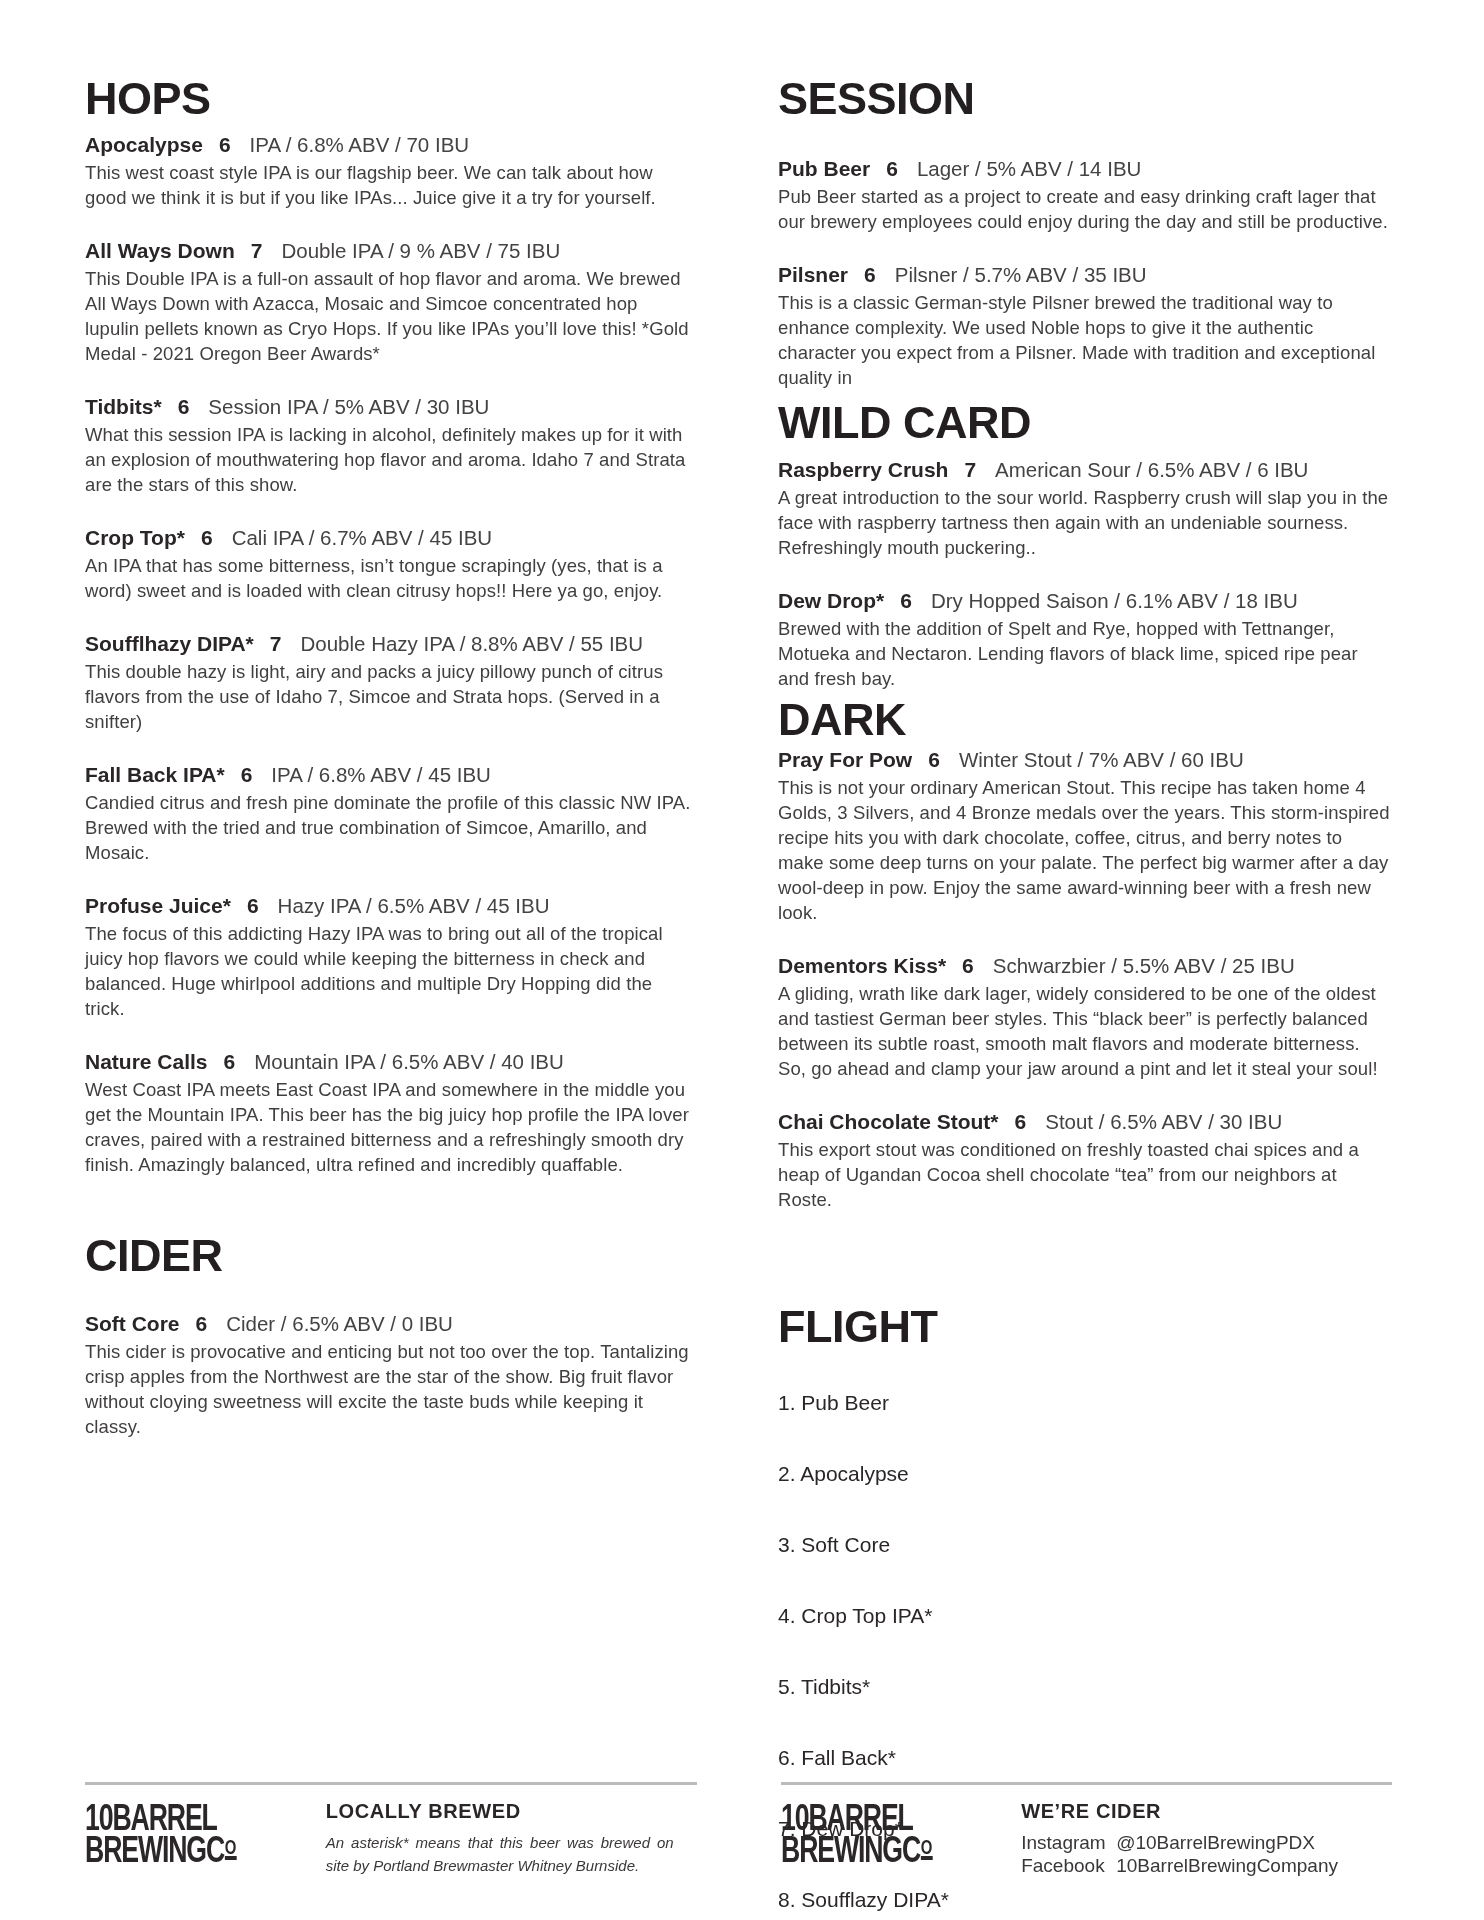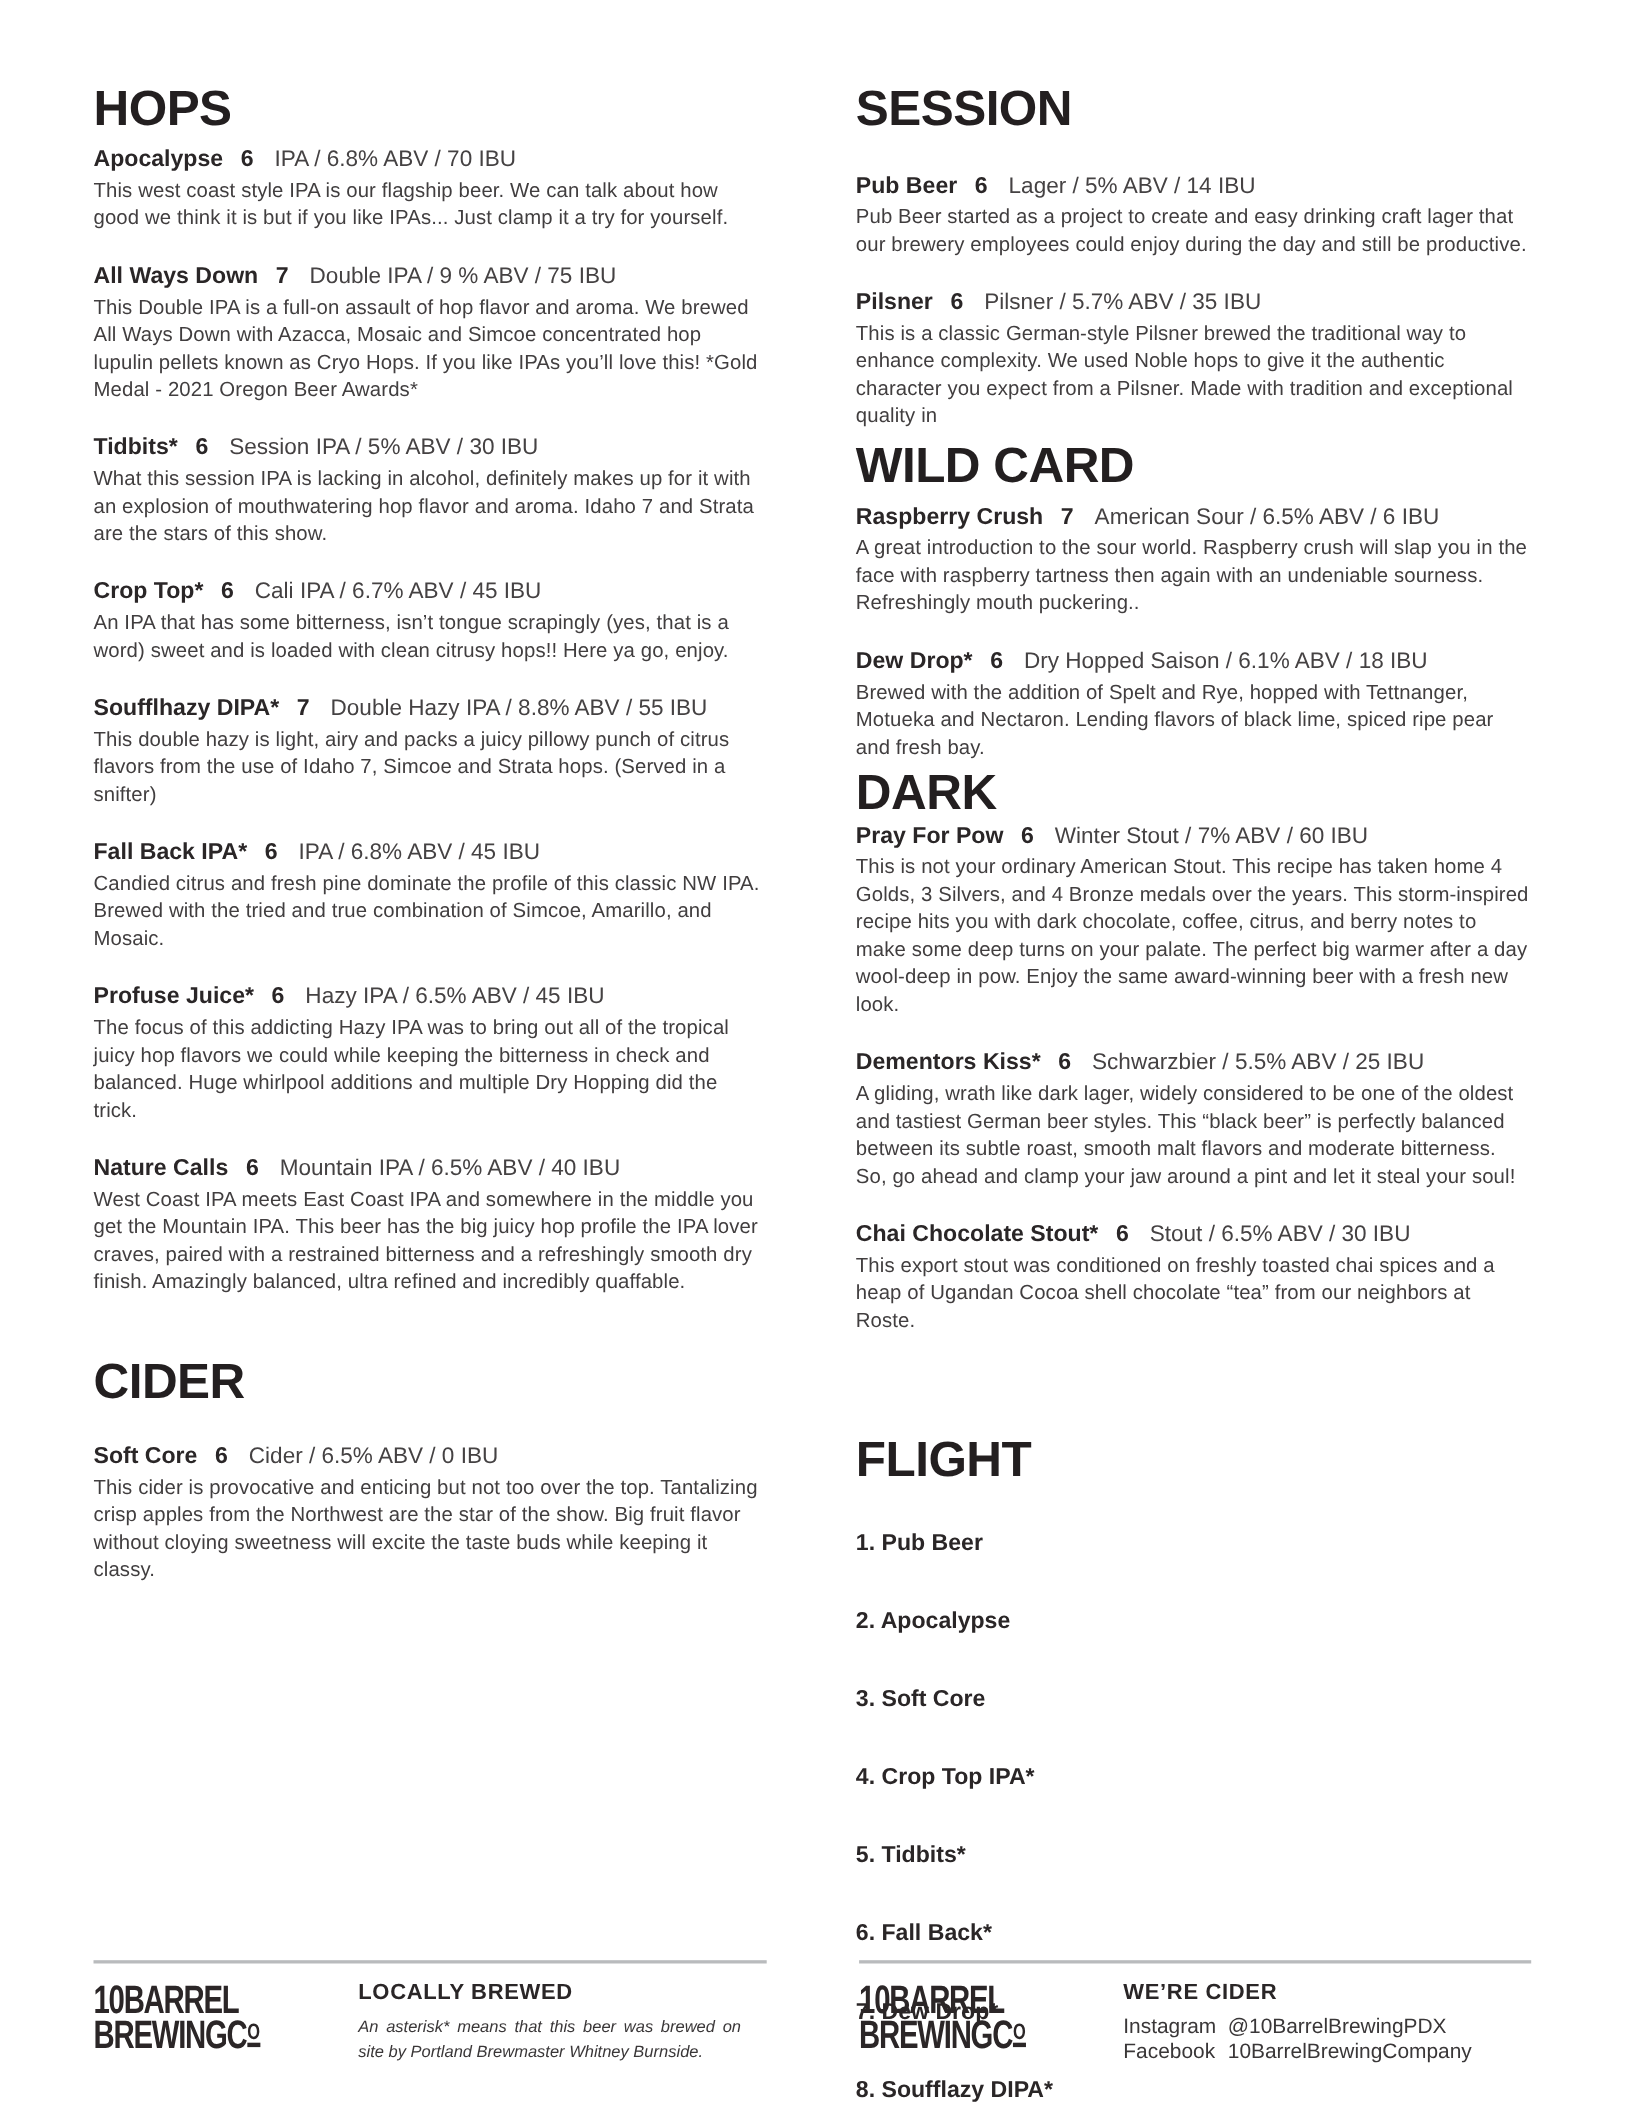--- a/index.html
+++ b/index.html
@@ -45,21 +45,21 @@
     margin:0;
     font-size:18.5px;
     line-height:25px;
     color:#413e3f;
     letter-spacing:0.1px;
   }
 
   .flight-list{list-style:none;margin:0;padding:0;}
   .flight-item{
     font-size:21px;
-    font-weight:bold;
+    font-weight:normal;
     line-height:36px;
     color:#2a2627;
     margin-top:35px;
   }
 
   footer{
     position:absolute;
     left:85px;top:1782px;
     width:1307px;
     display:flex;
@@ -116,21 +116,21 @@
 </style>
 </head>
 <body>
 
 <div class="page">
   <div class="col col-left">
       <section class="section section--hops">
         <h1 class="section-title">HOPS</h1>
         <article class="beer">
           <div class="beer-title"><span class="beer-name">Apocalypse</span><span class="beer-price">6</span><span class="beer-style">IPA / 6.8% ABV / 70 IBU</span></div>
-          <p class="beer-desc">This west coast style IPA is our flagship beer. We can talk about how good we think it is but if you like IPAs... Just clamp it a try for yourself.</p>
+          <p class="beer-desc">This west coast style IPA is our flagship beer. We can talk about how good we think it is but if you like IPAs... Juice give it a try for yourself.</p>
         </article>
         <article class="beer">
           <div class="beer-title"><span class="beer-name">All Ways Down</span><span class="beer-price">7</span><span class="beer-style">Double IPA / 9 % ABV / 75 IBU</span></div>
           <p class="beer-desc">This Double IPA is a full-on assault of hop flavor and aroma. We brewed All Ways Down with Azacca, Mosaic and Simcoe concentrated hop lupulin pellets known as Cryo Hops. If you like IPAs you’ll love this! *Gold Medal - 2021 Oregon Beer Awards*</p>
         </article>
         <article class="beer">
           <div class="beer-title"><span class="beer-name">Tidbits*</span><span class="beer-price">6</span><span class="beer-style">Session IPA / 5% ABV / 30 IBU</span></div>
           <p class="beer-desc">What this session IPA is lacking in alcohol, definitely makes up for it with an explosion of mouthwatering hop flavor and aroma. Idaho 7 and Strata are the stars of this show.</p>
         </article>
         <article class="beer">

